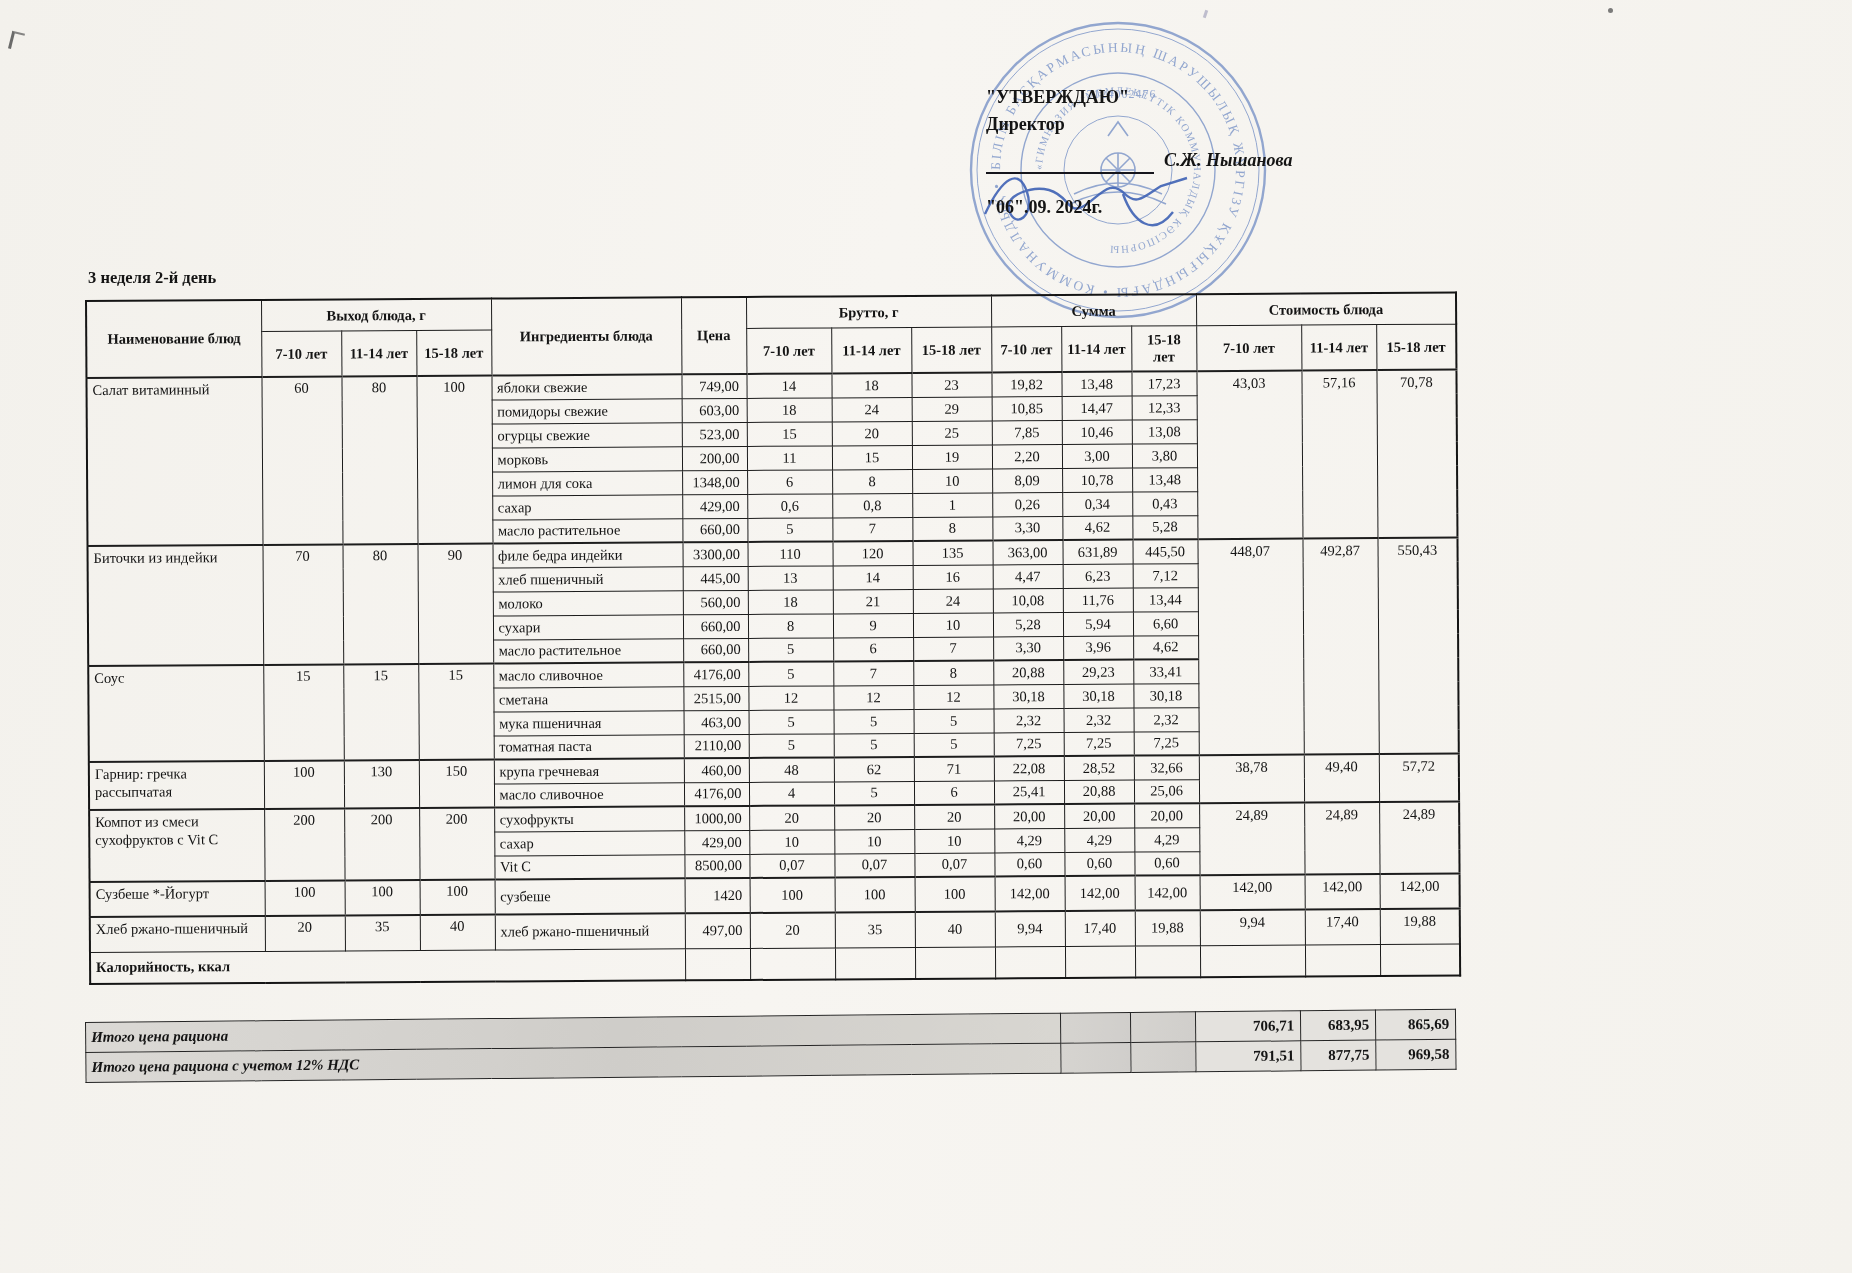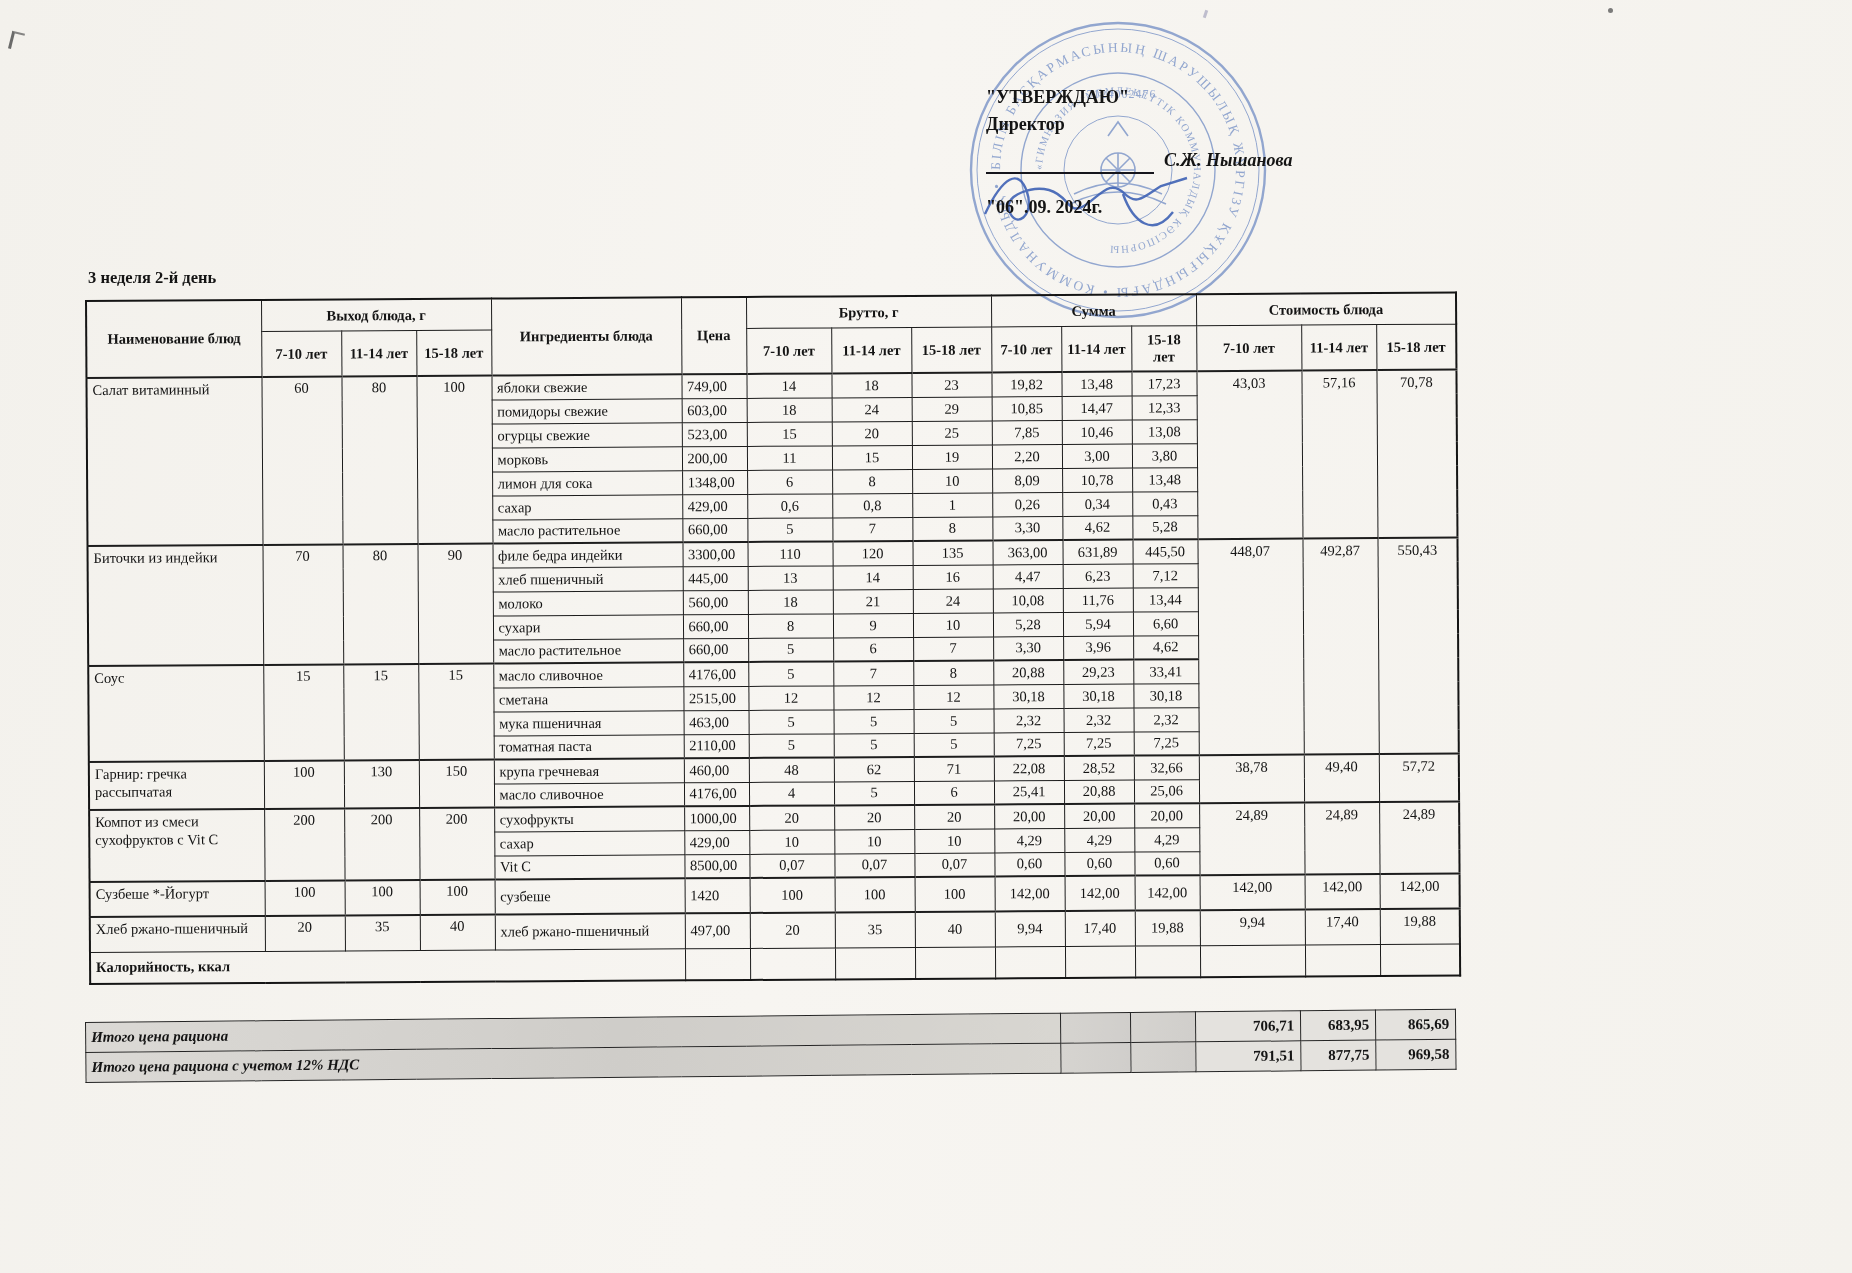--- a/index.html
+++ b/index.html
@@ -41,21 +41,21 @@
   th{font-weight:bold;text-align:center;padding:2px 3px;}
   .hrow1 th{height:26px;border-bottom-width:1px;}
   .hrow2 th{height:40px;}
   .outer-b{border:2px solid #151515;}
   tbody tr{height:24px;}
   tr.tall{height:35px;}
   tr.block-start td{border-top-width:2px;}
   .c-name{text-align:left;vertical-align:top;padding-top:2px;line-height:1.25;}
   .c-out{text-align:center;vertical-align:top;padding-top:2px;}
   .c-ing{text-align:left;}
-  .c-price{padding-right:7px;}
+  .c-price{text-align:right;padding-right:7px;}
   .c-num{text-align:center;}
   .c-cost{text-align:center;vertical-align:top;padding-top:3px;}
   .c-cal{font-weight:bold;text-align:left;height:28px;}
   .cal-row td{height:28px;}
 
   
   .totals-wrap{position:absolute;left:85px;top:1022px;transform:rotate(-0.55deg);transform-origin:0 0;}
   .totals-wrap table{width:1370px;}
   .totals-wrap td{height:27px;border:1.5px solid #242424;}
   .t-label{font-weight:bold;font-style:italic;text-align:left;background:#d8d6d2;

